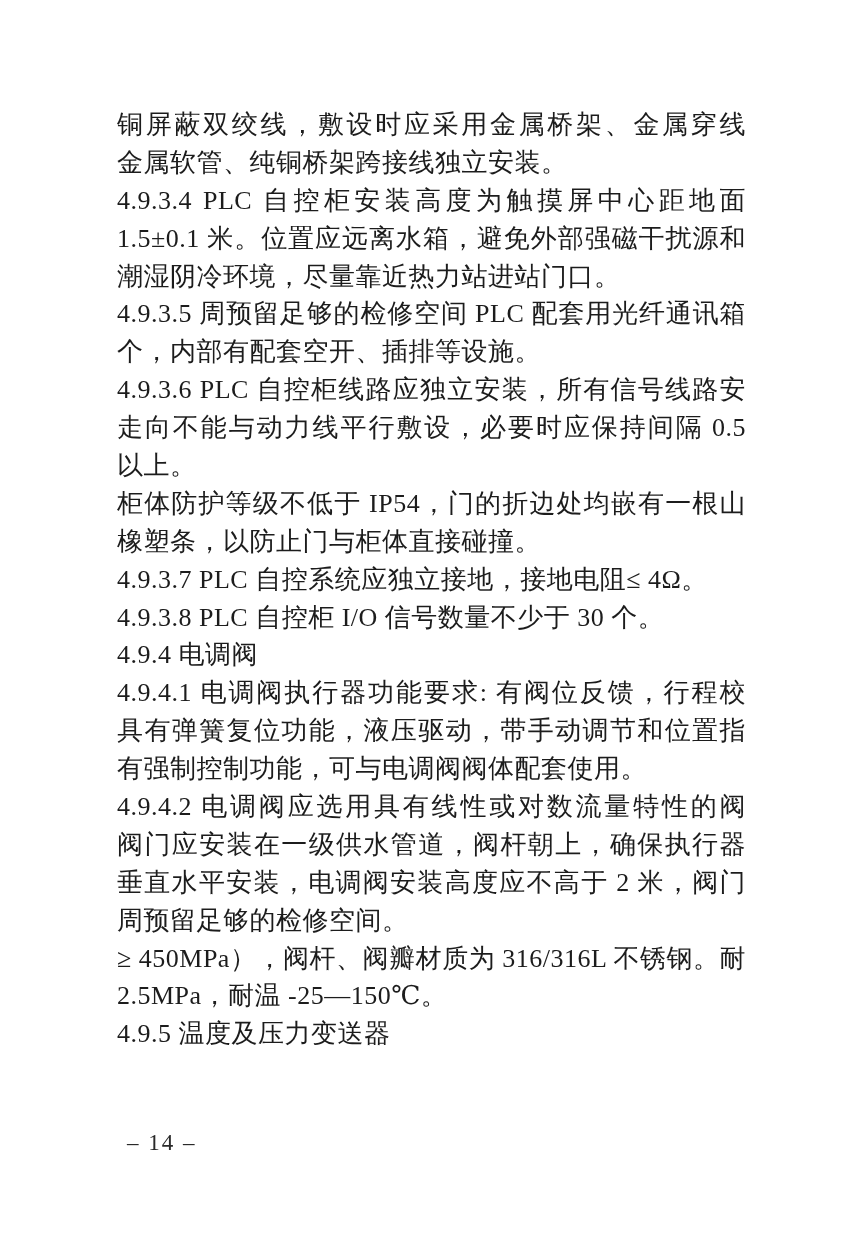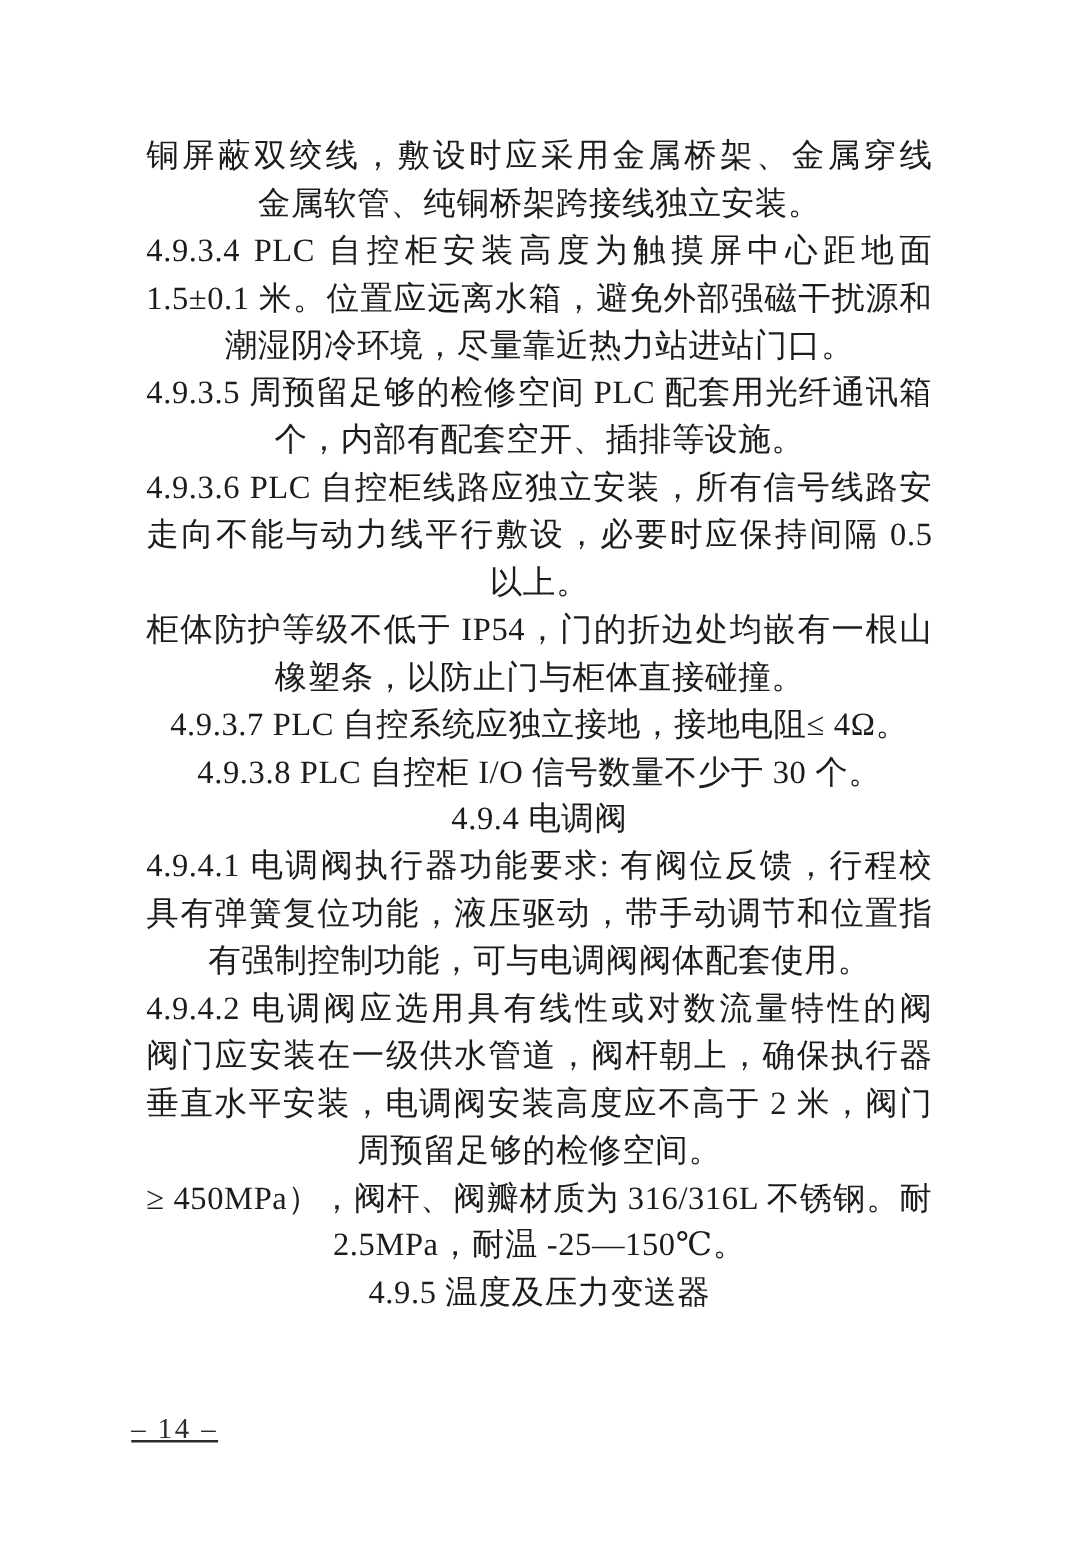--- a/index.html
+++ b/index.html
@@ -21,36 +21,34 @@
     left: 117px;
     top: 106px;
     width: 629px;
     font-size: 26px;
     line-height: 37.9px;
     letter-spacing: 0.5px;
   }
   .line {
     white-space: nowrap;
     height: 37.9px;
-    text-align: center;
   }
   .line.j {
     white-space: normal;
     text-align: justify;
     text-align-last: justify;
     overflow: hidden;
   }
   .footer {
     position: absolute;
-    left: 105px;
+    left: 127px;
     top: 1130px;
     font-size: 23px;
     letter-spacing: 2px;
     color: #2a2a2a;
-    text-decoration: underline;
   }
 </style>
 </head>
 <body>
 
 <div class="page">
   <div class="textblock">
     <div class="line j">铜屏蔽双绞线，敷设时应采用金属桥架、金属穿线管、</div>
     <div class="line">金属软管、纯铜桥架跨接线独立安装。</div>
     <div class="line j">4.9.3.4 PLC 自控柜安装高度为触摸屏中心距地面</div>

